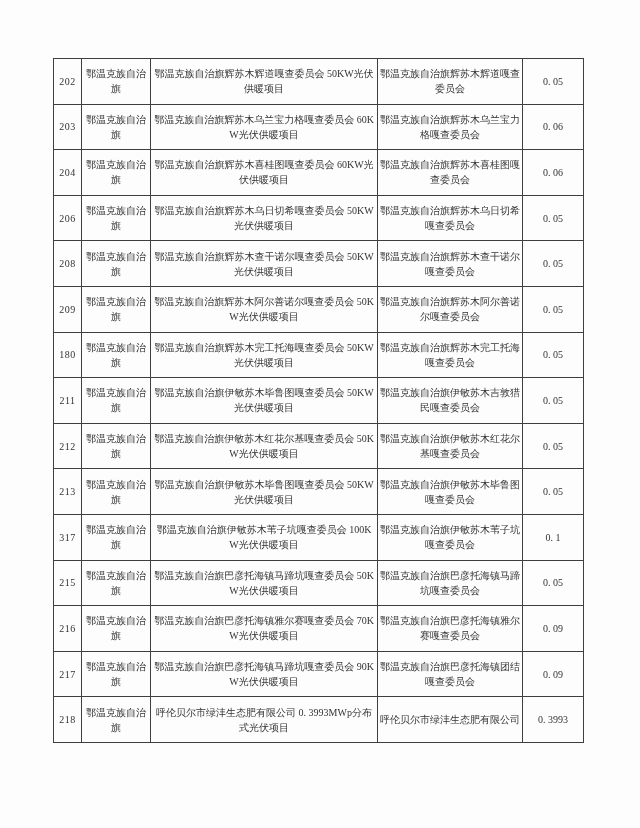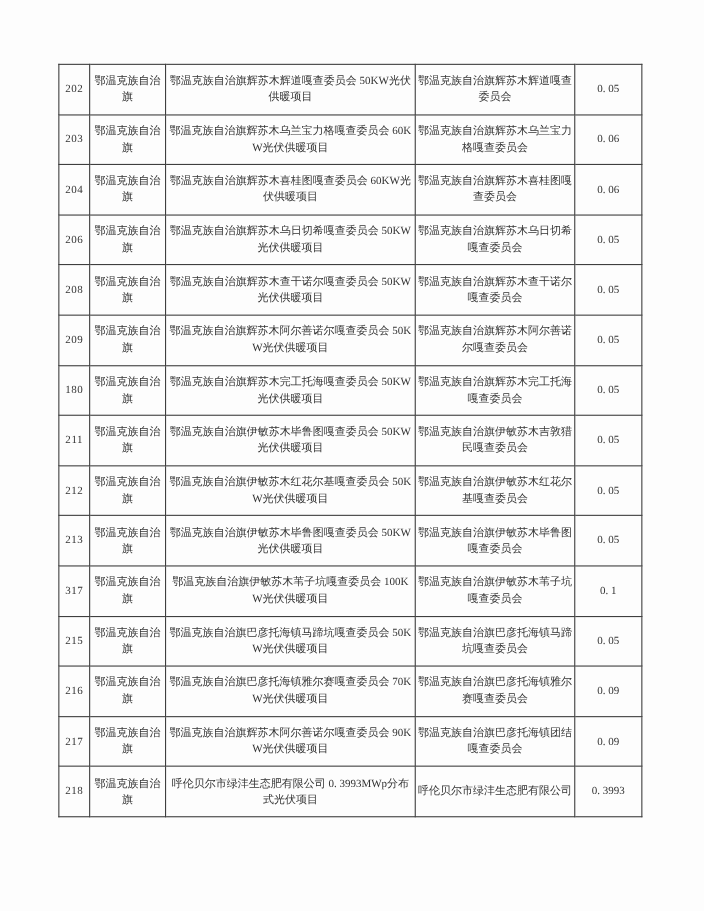--- a/index.html
+++ b/index.html
@@ -145,21 +145,21 @@
         <tr>
     <td class="col-no">216</td>
     <td class="col-region">鄂温克族自治旗</td>
     <td class="col-project">鄂温克族自治旗巴彦托海镇雅尔赛嘎查委员会 70KW光伏供暖项目</td>
     <td class="col-org">鄂温克族自治旗巴彦托海镇雅尔赛嘎查委员会</td>
     <td class="col-value">0. 09</td>
   </tr>
         <tr>
     <td class="col-no">217</td>
     <td class="col-region">鄂温克族自治旗</td>
-    <td class="col-project">鄂温克族自治旗辉苏木阿尔善诺尔嘎查委员会 90KW光伏供暖项目</td>
+    <td class="col-project">鄂温克族自治旗巴彦托海镇马蹄坑嘎查委员会 90KW光伏供暖项目</td>
     <td class="col-org">鄂温克族自治旗巴彦托海镇团结嘎查委员会</td>
     <td class="col-value">0. 09</td>
   </tr>
         <tr>
     <td class="col-no">218</td>
     <td class="col-region">鄂温克族自治旗</td>
     <td class="col-project">呼伦贝尔市绿沣生态肥有限公司 0. 3993MWp分布式光伏项目</td>
     <td class="col-org">呼伦贝尔市绿沣生态肥有限公司</td>
     <td class="col-value">0. 3993</td>
   </tr>

